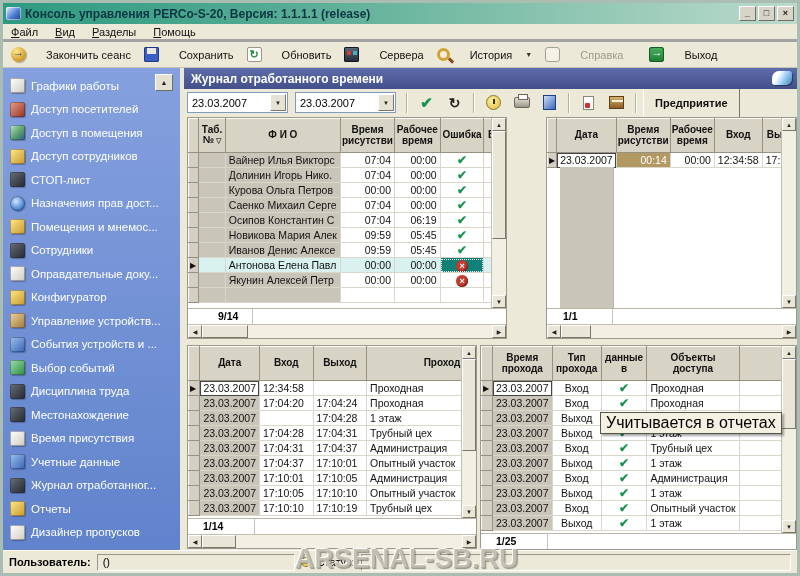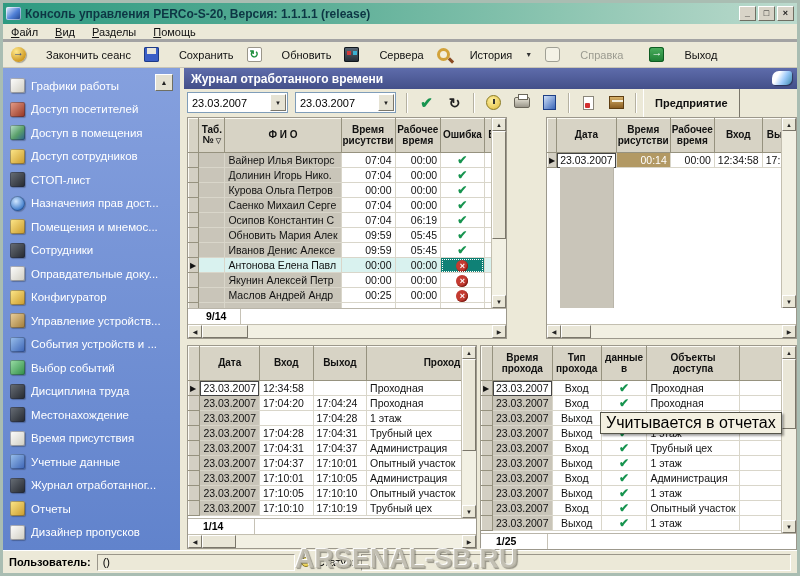--- a/index.html
+++ b/index.html
@@ -393,21 +393,21 @@
                 <td class="g"></td>
                 <td class="g">Осипов Константин С</td>
                 <td class="r">07:04</td>
                 <td class="r">06:19</td>
                 <td class="c"><span class="chk">✔</span></td>
                 <td></td>
               </tr>
           <tr>
                 <td class="ind"></td>
                 <td class="g"></td>
-                <td class="g">Обновить Мария Алек</td>
+                <td class="g">Новикова Мария Алек</td>
                 <td class="r">09:59</td>
                 <td class="r">05:45</td>
                 <td class="c"><span class="chk">✔</span></td>
                 <td></td>
               </tr>
           <tr>
                 <td class="ind"></td>
                 <td class="g"></td>
                 <td class="g">Иванов Денис Алексе</td>
                 <td class="r">09:59</td>
@@ -429,38 +429,29 @@
                 <td class="g"></td>
                 <td class="g">Якунин Алексей Петр</td>
                 <td class="r">00:00</td>
                 <td class="r">00:00</td>
                 <td class="c"><span class="errico">×</span></td>
                 <td></td>
               </tr>
           <tr>
                 <td class="ind"></td>
                 <td class="g"></td>
-                <td class="g">Маслов Андрей Андр</td>
-                <td class="r">00:25</td>
-                <td class="r">00:00</td>
-                <td class="c"><span class="errico">×</span></td>
-                <td></td>
-              </tr>
-          <tr>
-                <td class="ind"></td>
-                <td class="g"></td>
                 <td class="g"></td>
                 <td></td>
                 <td></td>
                 <td></td>
                 <td></td>
               </tr>
         </tbody>
           </table>
-        <div class="gfoot" style="bottom:14px;">
+        <div class="gfoot" style="bottom:14px;padding-left:12px;">
             <span class="gcount" style="margin-left:15px; min-width:38px;">9/14</span>
           </div>
         <div class="hsb">
             <span class="sbb">◀</span>
             <span class="sbthumb" style="width:46px;"></span>
             <span class="sbfill"></span>
             <span class="sbb">▶</span>
           </div>
         <div class="vsb" style="bottom:30px;">
             <span class="sbb">▲</span>
@@ -493,20 +484,23 @@
                 <td class="ind"><span>▶</span></td>
                 <td class="fc">23.03.2007</td>
                 <td class="r tan">00:14</td>
                 <td class="r">00:00</td>
                 <td>12:34:58</td>
                 <td>17:18:</td>
               </tr>
         </tbody>
           </table>
         <div class="trfill" style="left:13px; top:49px; width:54px; bottom:30px;"></div>
+        <div class="gfoot" style="bottom:14px;">
+            <span class="gcount" style="margin-left:13px; min-width:53px;">1/1</span>
+          </div>
         <div class="hsb">
             <span class="sbb">◀</span>
             <span class="sbthumb" style="width:30px;"></span>
             <span class="sbfill"></span>
             <span class="sbb">▶</span>
           </div>
         <div class="vsb" style="bottom:30px;">
             <span class="sbb">▲</span>
             <span class="sbfill"></span>
             <span class="sbb">▼</span>

